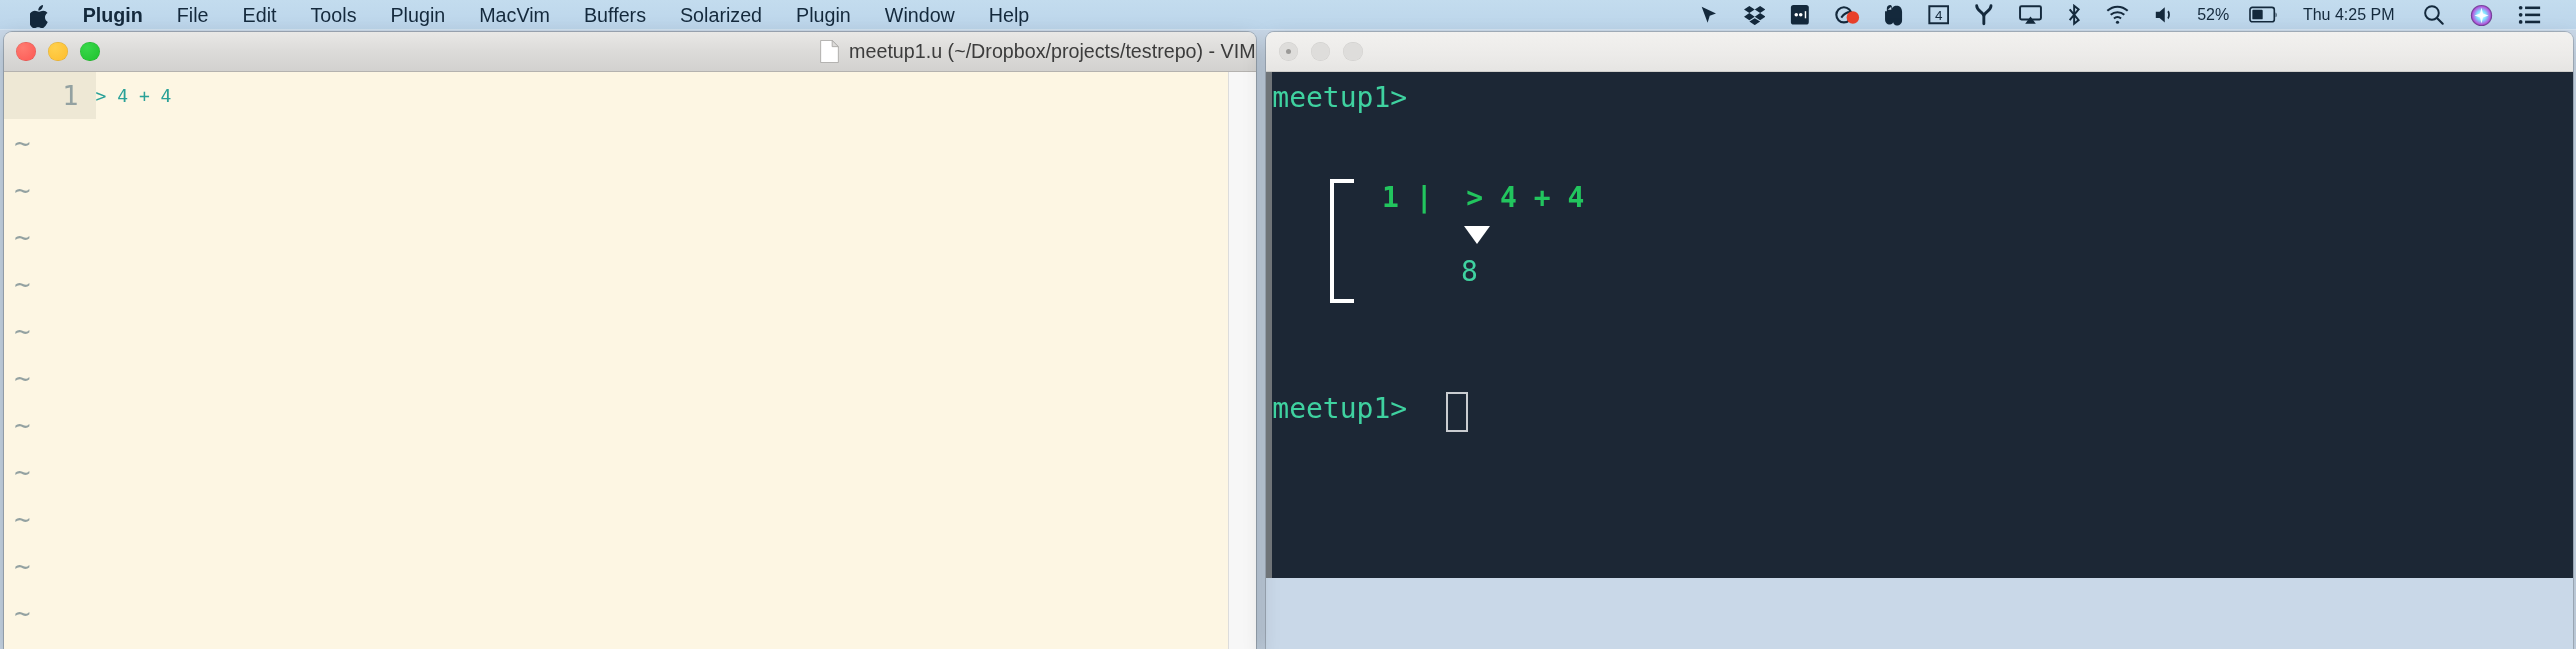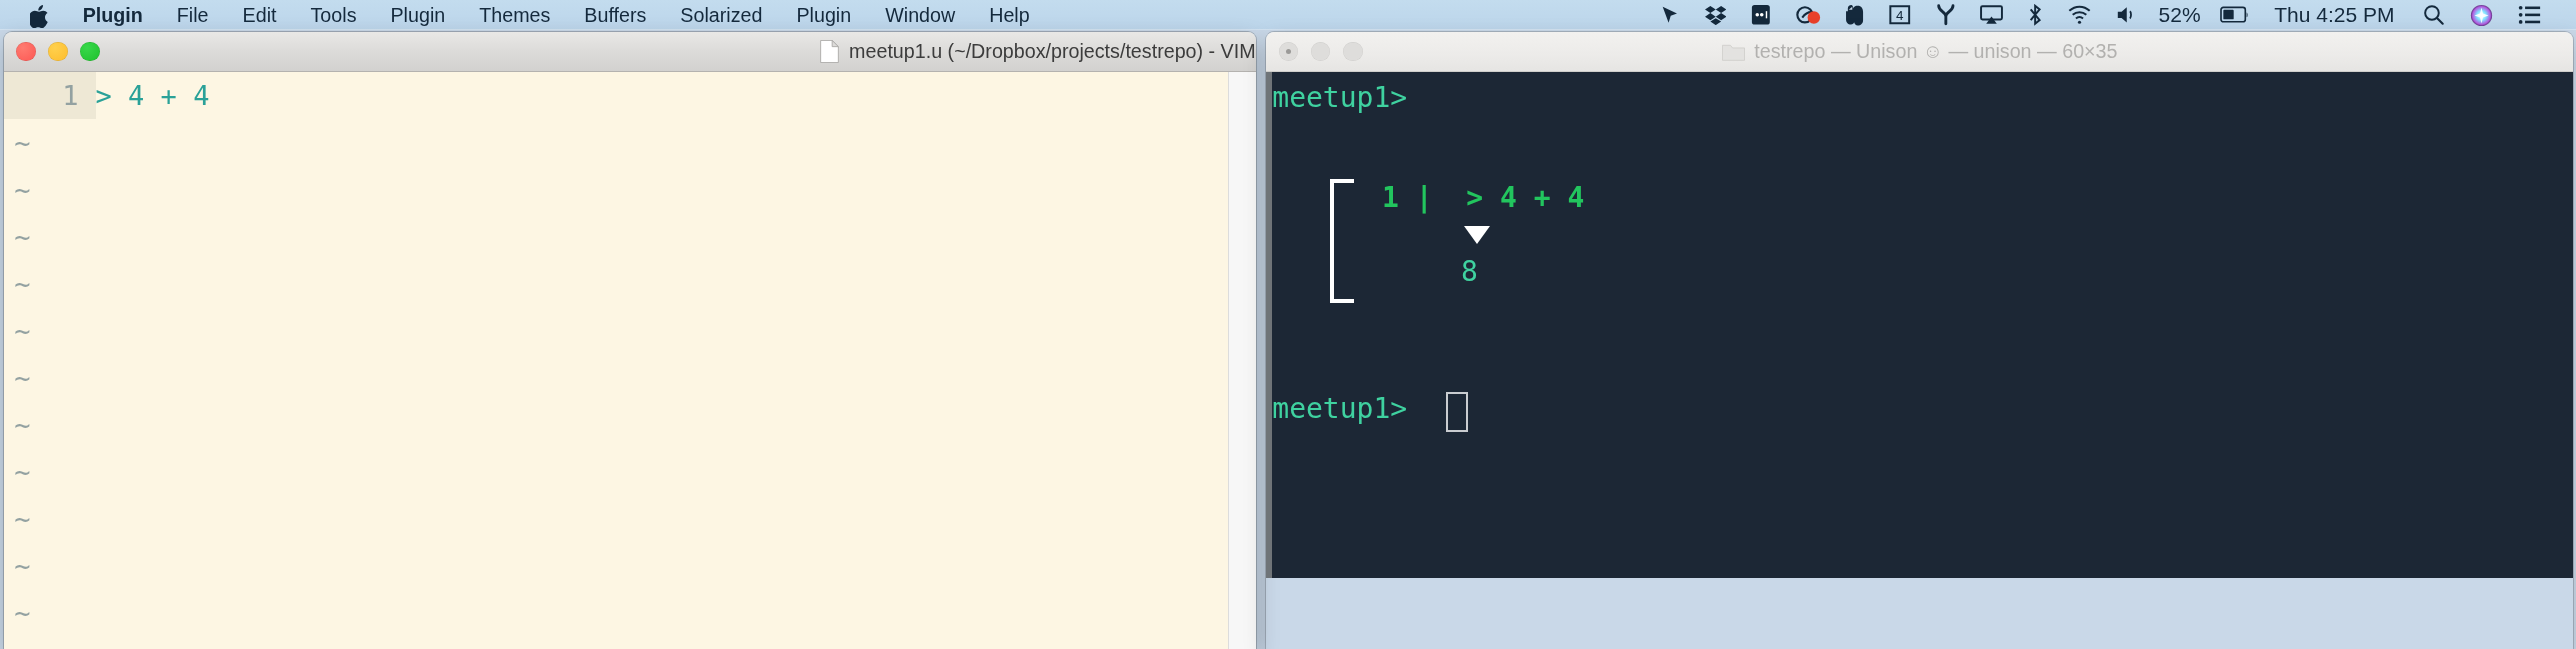--- a/index.html
+++ b/index.html
@@ -22,21 +22,21 @@
   .menubar .right{margin-left:auto;display:flex;align-items:center;padding-right:23px;}
   .mb-item{
     color:#14293c;font-size:19.7px;line-height:30px;
     padding:0 17px;white-space:nowrap;
   }
   .mb-item.apple{padding:0 16px 0 0;}
   .mb-item.bold{font-weight:bold;}
   .apple-glyph{display:inline-block;width:19.7px;height:23px;position:relative;vertical-align:middle;}
   .apple-glyph svg{display:block;}
   .mb-icon{display:flex;align-items:center;justify-content:center;padding:0 12.5px;height:30px;}
-  .mb-text{color:#14293c;font-size:21px;padding:0 9px;white-space:nowrap;}
+  .mb-text{color:#14293c;font-size:16px;padding:0 9px;white-space:nowrap;}
   .mb-text.battpct{padding-right:7.2px;}
   .mb-text.clock{padding:0 16px 0 12.5px;}
 
   
   .window{position:absolute;border-radius:8px 8px 0 0;overflow:hidden;}
 
   
   #vim-window{left:3.6px;top:32px;width:1252px;height:617px;
     box-shadow:0 0 0 0.9px rgba(0,0,0,.22), 0 9px 23px rgba(0,0,0,.22);}
   .titlebar-vim{
@@ -60,21 +60,21 @@
     font-family:"DejaVu Sans Mono","Liberation Mono",monospace;
   }
   .vim-line{position:relative;height:47px;display:flex;align-items:center;}
   .gutter{
     width:92px;height:47px;line-height:47px;
     text-align:right;padding-right:17px;box-sizing:border-box;
     font-size:27px;color:#93a1a1;
   }
   .gutter.num{background:#eee8d5;}
   .gutter.tilde{background:transparent;color:#93a1a1;text-align:left;padding-left:10.7px;font-size:27px;}
-  .code{font-size:27px;color:#2aa198;letter-spacing:0;padding-left:0;white-space:pre;}
+  .code{font-size:18px;color:#2aa198;letter-spacing:0;padding-left:0;white-space:pre;}
   .vim-scrollbar{
     position:absolute;right:0;top:0;width:27px;height:578px;
     background:#f7f7f7;border-left:0.9px solid #dcdcdc;
   }
 
   
   #term-window{left:1266px;top:32px;width:1307px;height:617px;
     box-shadow:0 0 0 0.9px rgba(0,0,0,.18), 0 9px 23px rgba(0,0,0,.18);}
   .titlebar-term{
     position:relative;height:39px;
@@ -121,21 +121,21 @@
           <svg width="19.7" height="23" viewBox="0 0 22 26">
             <path fill="#14293c" d="M14.6 0c.1 1.6-.5 3.1-1.4 4.2-.9 1.2-2.4 2.1-3.9 2-.2-1.5.6-3.1 1.4-4.1C11.7 1 13.3.1 14.6 0zM19.9 19.2c-.6 1.4-.9 2-1.7 3.2-1.1 1.7-2.7 3.9-4.6 3.9-1.7 0-2.2-1.1-4.5-1.1s-2.8 1.1-4.5 1.1c-1.9 0-3.4-2-4.5-3.7C-2 18-2.3 12.4.1 9.4c1.3-1.8 3.3-2.9 5.2-2.9 2 0 3.2 1.1 4.8 1.1 1.6 0 2.5-1.1 4.8-1.1 1.7 0 3.5.9 4.8 2.5-4.2 2.3-3.5 8.3.2 10.2z"></path>
           </svg>
         </span>
       </div>
       <div class="mb-item bold">Plugin</div>
       <div class="mb-item">File</div>
       <div class="mb-item">Edit</div>
       <div class="mb-item">Tools</div>
       <div class="mb-item">Plugin</div>
-      <div class="mb-item">Themes</div>
+      <div class="mb-item">MacVim</div>
       <div class="mb-item">Buffers</div>
       <div class="mb-item">Solarized</div>
       <div class="mb-item">Plugin</div>
       <div class="mb-item">Window</div>
       <div class="mb-item">Help</div>
     </div>
 
     <div class="right">
       <div class="mb-icon">
         <svg width="19.7" height="19.7" viewBox="0 0 22 22">
@@ -306,28 +306,20 @@
     </div>
   </div>
 
   <div class="window" id="term-window">
     <div class="titlebar-term">
       <div class="traffic">
         <div class="tl inactive dotted"></div>
         <div class="tl inactive"></div>
         <div class="tl inactive"></div>
       </div>
-      <div class="title-mid">
-        <span>
-          <svg class="folder-icon" viewBox="0 0 26 21">
-            <path fill="#e3e2e0" stroke="#cfcecb" stroke-width="1" d="M.5 3.5h9l2.5 3h13.5v14H.5z"></path>
-          </svg>
-        </span>
-        <span class="title-text inactive">testrepo — Unison ☺ — unison — 60×35</span>
-      </div>
     </div>
 
     <div class="term-body">
       <div class="term-scroll-l"></div>
 
       <div class="term-line tgreen" style="left:6.3px;top:9px;">meetup1&gt;</div>
 
       <div class="bracket" style="left:64px;top:107px;width:19.7px;height:116px;"></div>
 
       <div class="term-line twhite" style="left:116px;top:109px;">1 |  &gt; 4 + 4</div>

